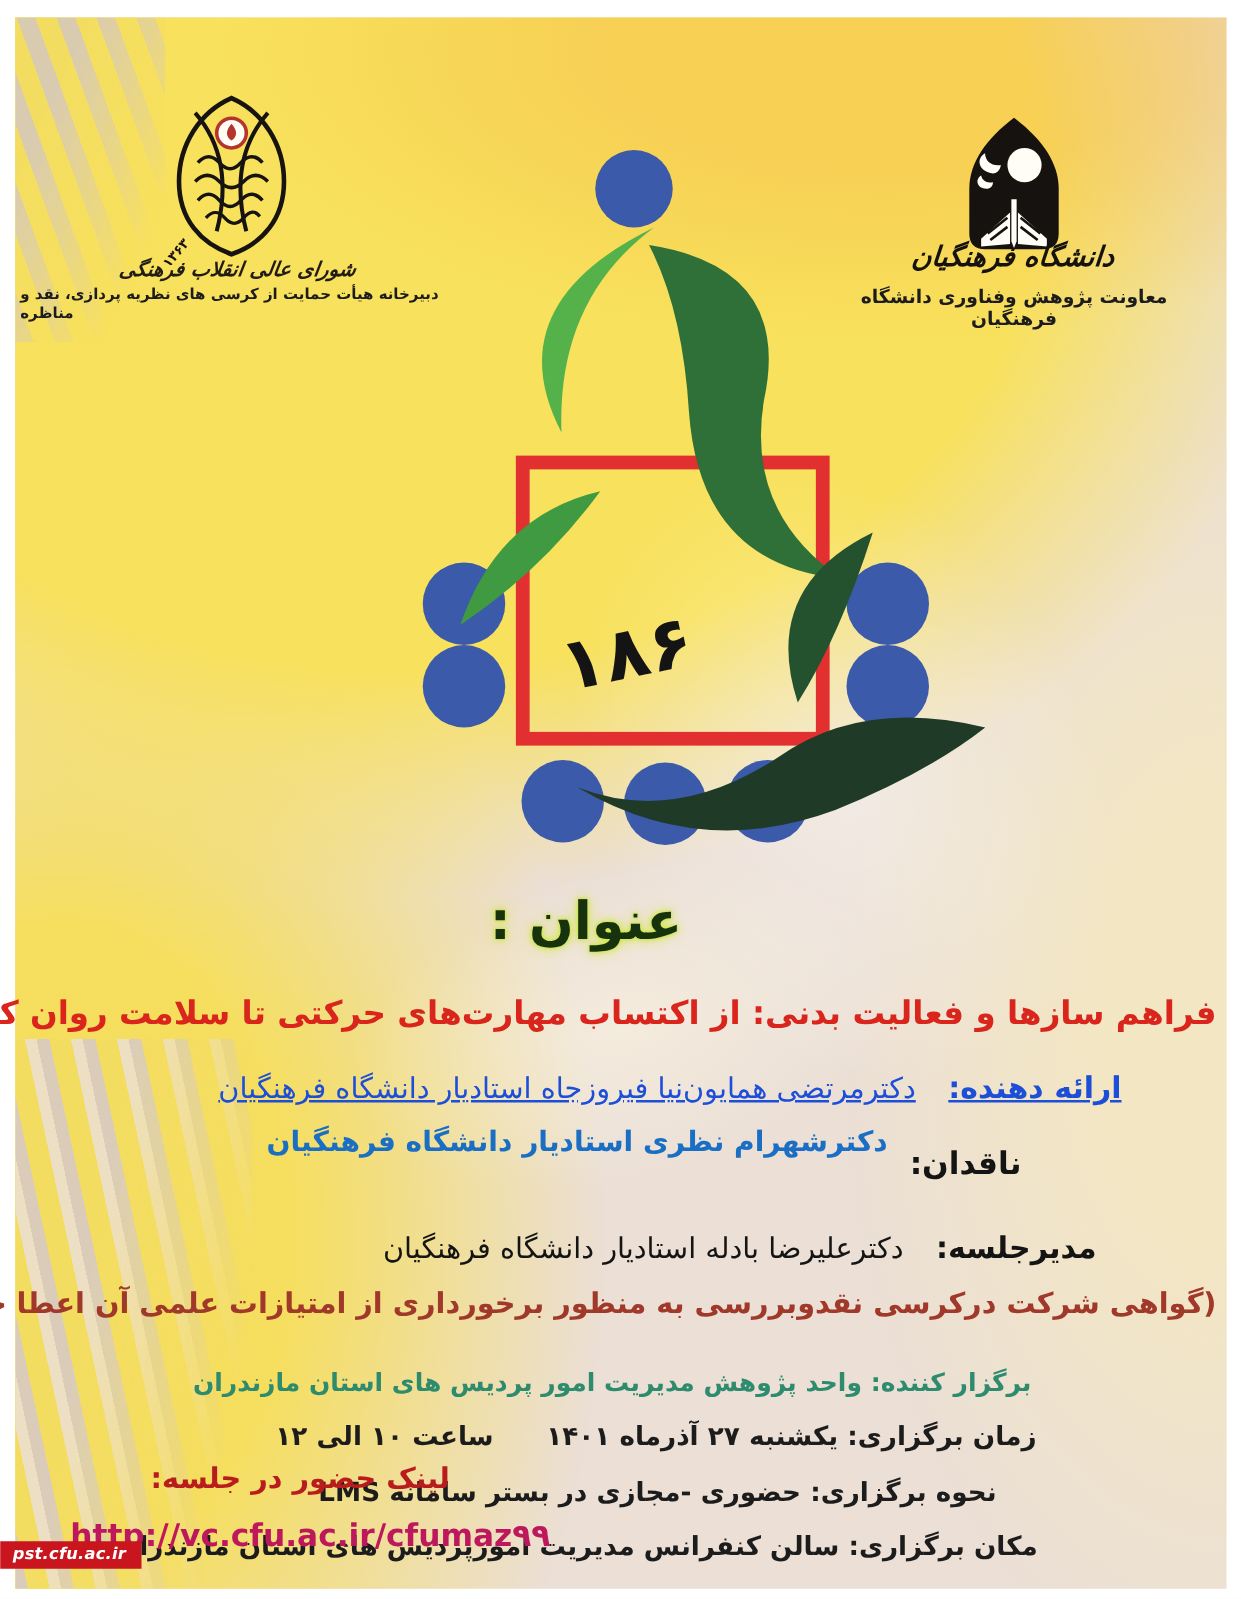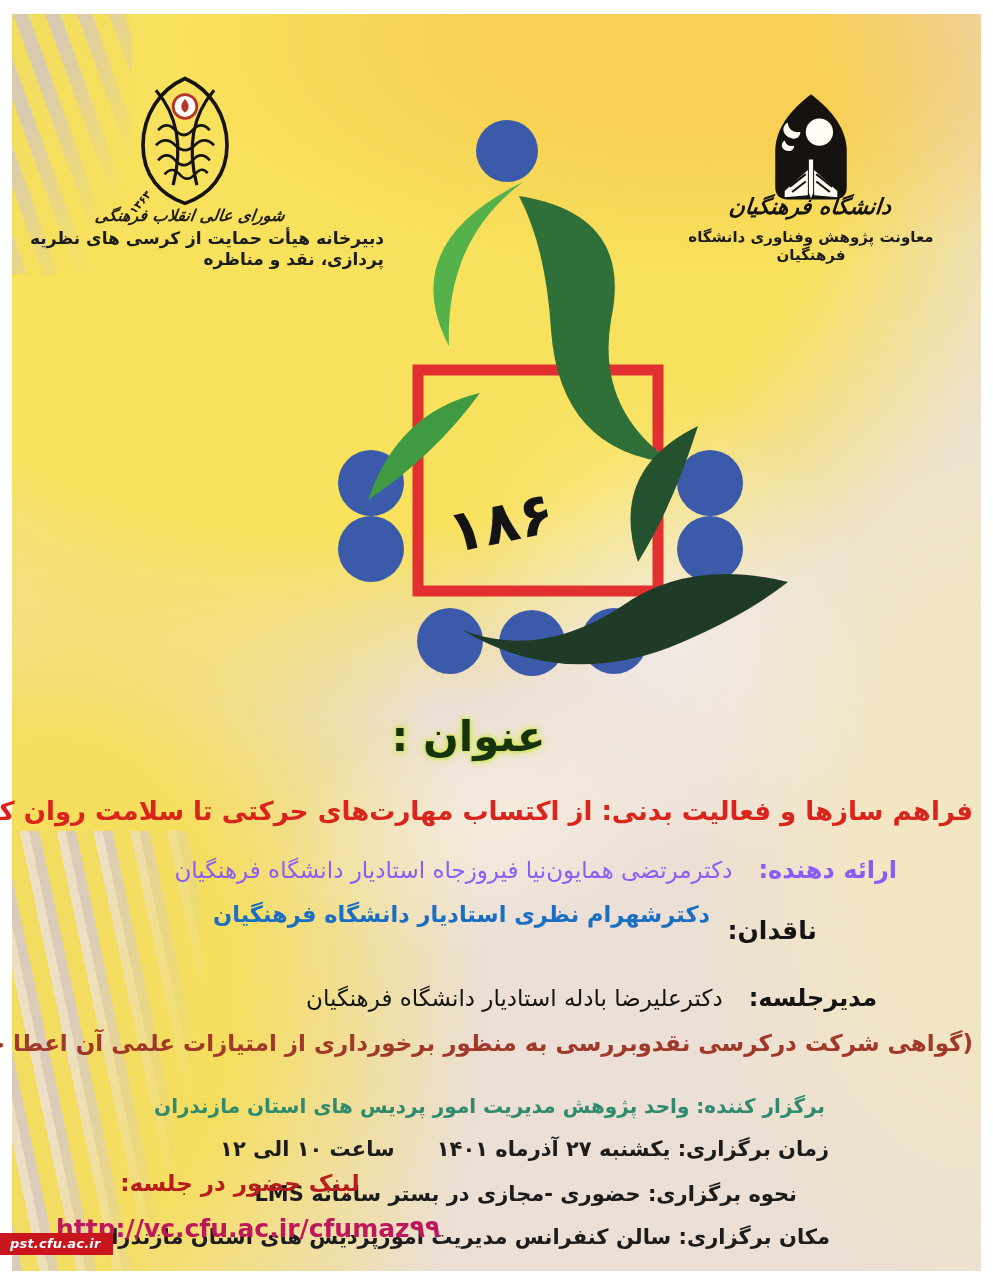--- a/index.html
+++ b/index.html
@@ -38,22 +38,22 @@
     mask-image:linear-gradient(115deg,#000 25%,transparent 80%);
   }
   
   .logo-left{position:absolute;left:115px;top:72px;width:140px;height:140px;}
   .council-script{
     position:absolute;left:30px;top:206px;width:320px;text-align:center;
     font-size:16px;font-weight:600;font-style:italic;color:#221c16;
     transform:skewX(-8deg);
   }
   .council-caption{
-    position:absolute;left:16px;top:228px;width:368px;text-align:right;
-    font-size:17px;font-weight:bold;color:#1c1c1c;line-height:1.25;
+    position:absolute;left:16px;top:228px;width:368px;text-align:left;
+    font-size:12px;font-weight:bold;color:#1c1c1c;line-height:1.25;
   }
   .logo-right{position:absolute;left:753px;top:90px;width:116px;height:122px;}
   .uni-wordmark{
     position:absolute;left:700px;top:194px;width:220px;text-align:center;
     font-size:22px;font-weight:800;color:#15120f;transform:skewX(-5deg);font-style:italic;
   }
   .uni-caption{
     position:absolute;left:655px;top:228px;width:312px;text-align:center;
     font-size:15px;font-weight:bold;color:#1c1c1c;
   }
@@ -63,21 +63,21 @@
   .title-label{
     position:absolute;top:712px;left:0;right:0;text-align:center;
     transform:translateX(-28px);
     font-size:42px;font-weight:bold;color:#16330e;
     text-shadow:0 0 10px rgba(213,235,70,0.95),0 0 4px rgba(196,224,52,0.9),0 0 2px rgba(196,224,52,0.9);
   }
   .topic{
     position:absolute;top:796px;left:20px;right:20px;text-align:center;
     font-size:26px;font-weight:bold;color:#D9251C;white-space:nowrap;
   }
-  .row-presenter{position:absolute;top:856px;right:96px;font-size:23px;color:#8b5cf6;white-space:nowrap;}
+  .row-presenter{position:absolute;top:856px;right:96px;font-size:23px;color:#1d4ed8;white-space:nowrap;text-decoration:underline;}
   .row-presenter b{font-size:24px;}
   .critic-line{position:absolute;font-size:22.5px;font-weight:bold;color:#1A6FC4;white-space:nowrap;}
   .critic-1{top:901px;left:213px;}
   .critic-2{top:949px;left:105px;}
   .critics-label{position:absolute;top:916px;right:176px;font-size:25px;font-weight:bold;color:#141414;}
   .row-chair{position:absolute;top:984px;right:116px;font-size:23px;color:#141414;white-space:nowrap;}
   .row-chair b{font-size:24px;text-align:right;}
   .gap-sm{display:inline-block;width:26px;}
   .note{
     position:absolute;top:1030px;left:20px;right:20px;text-align:center;

